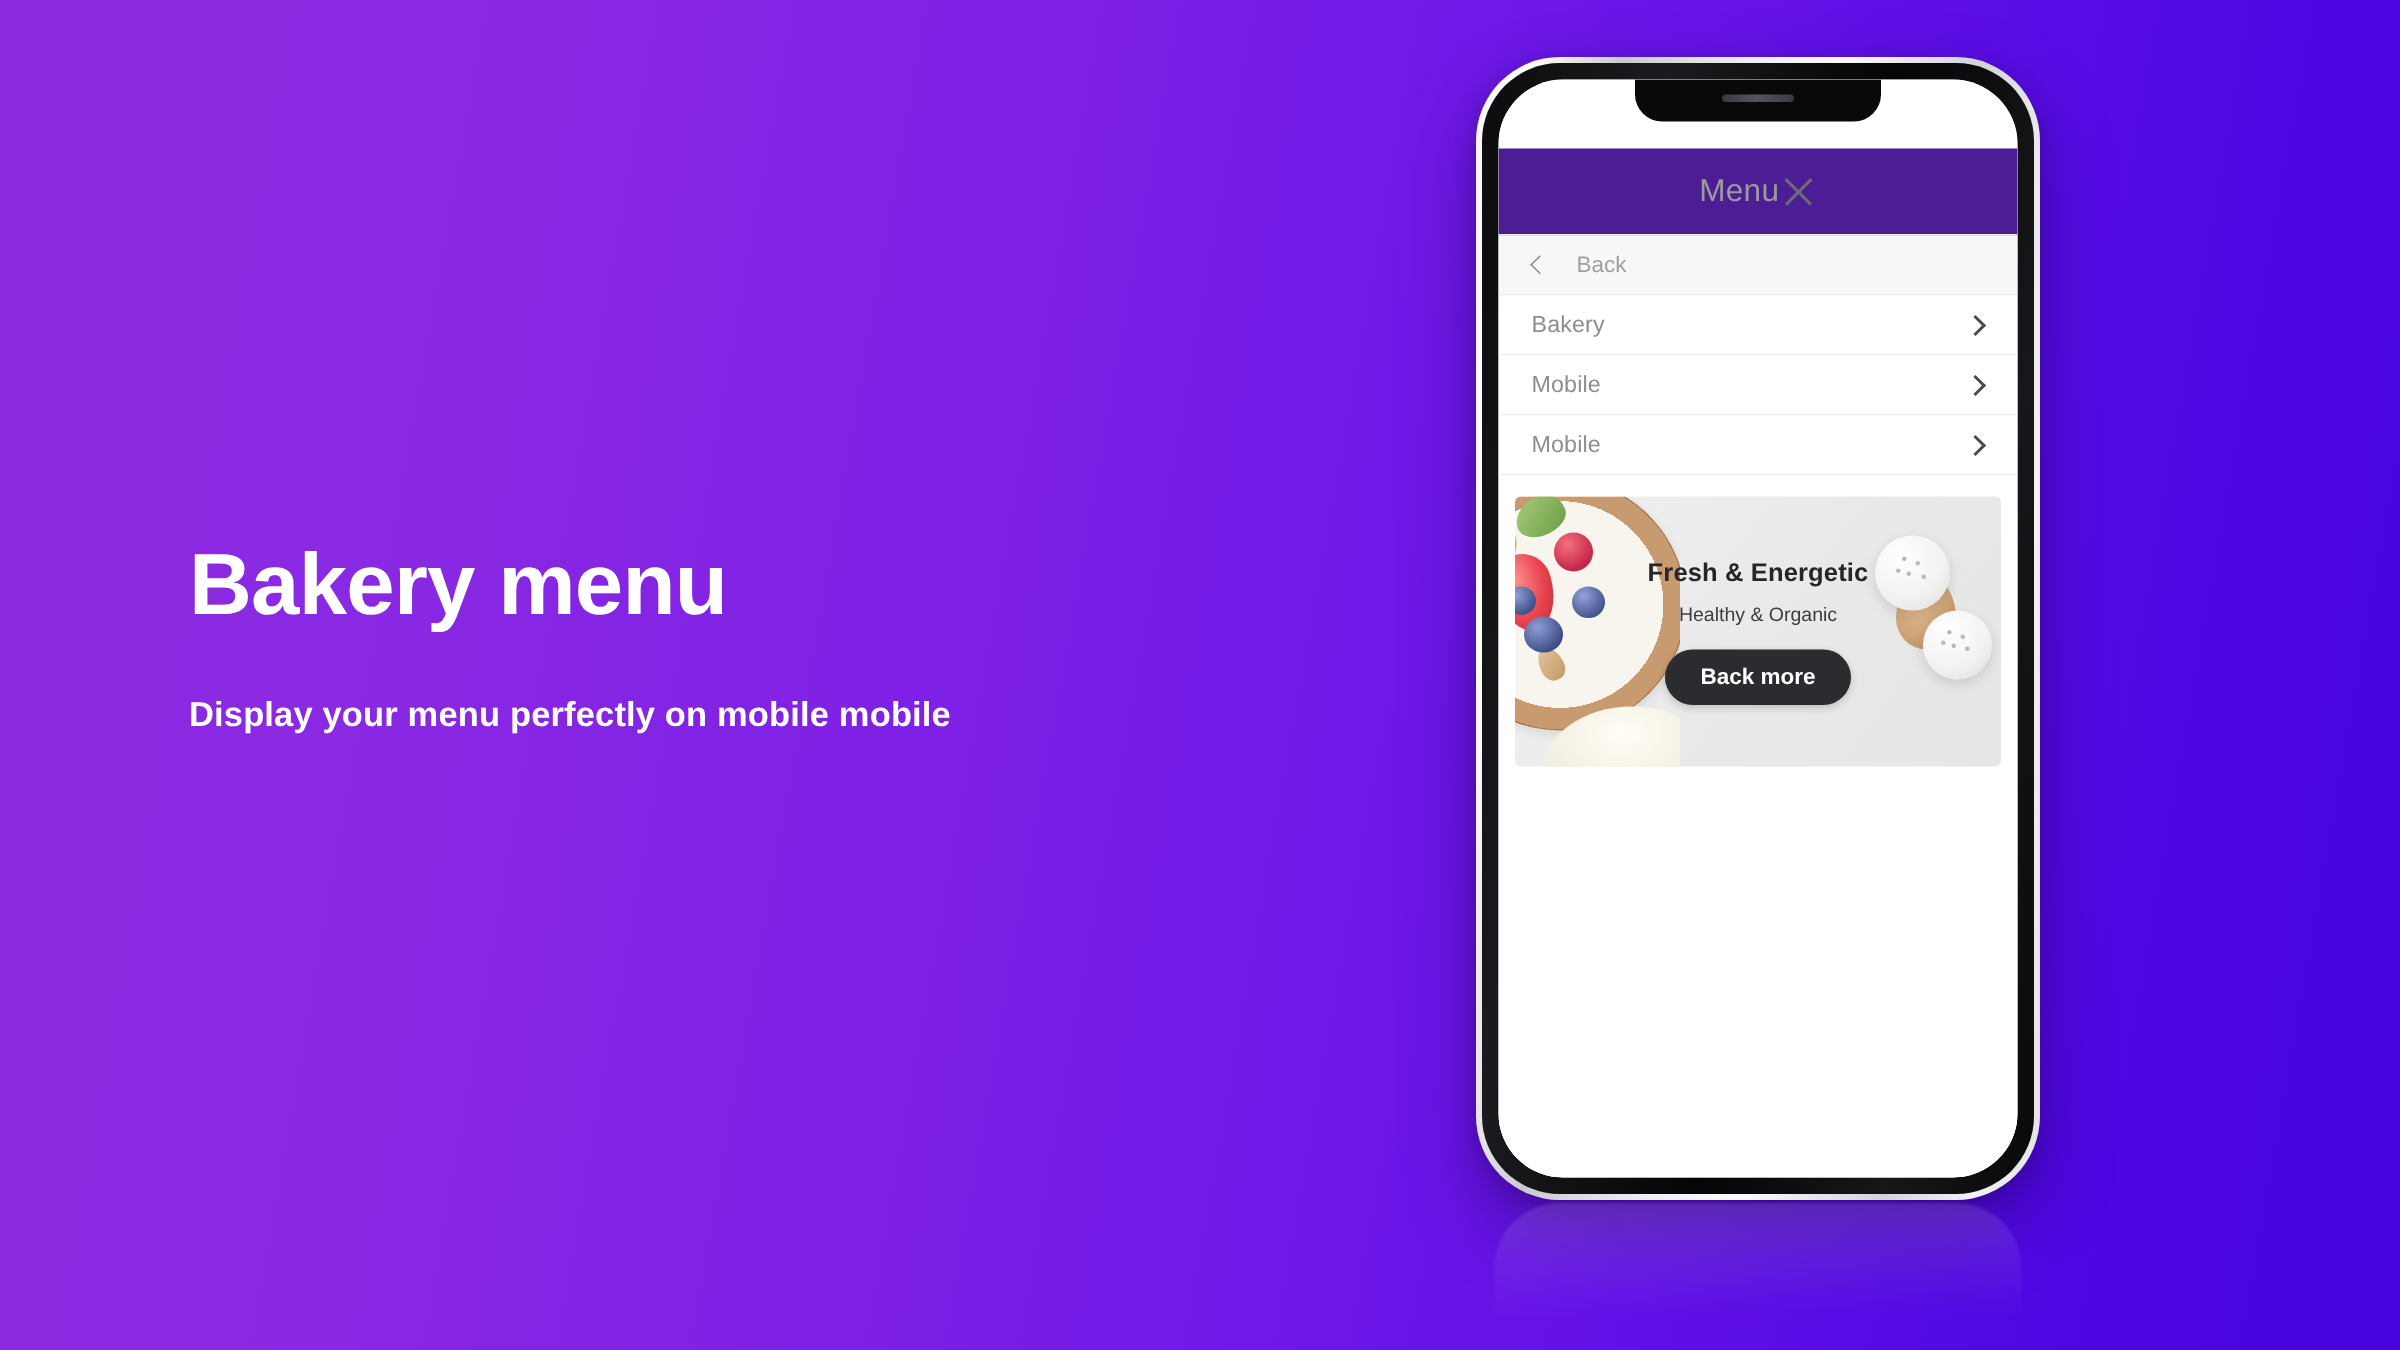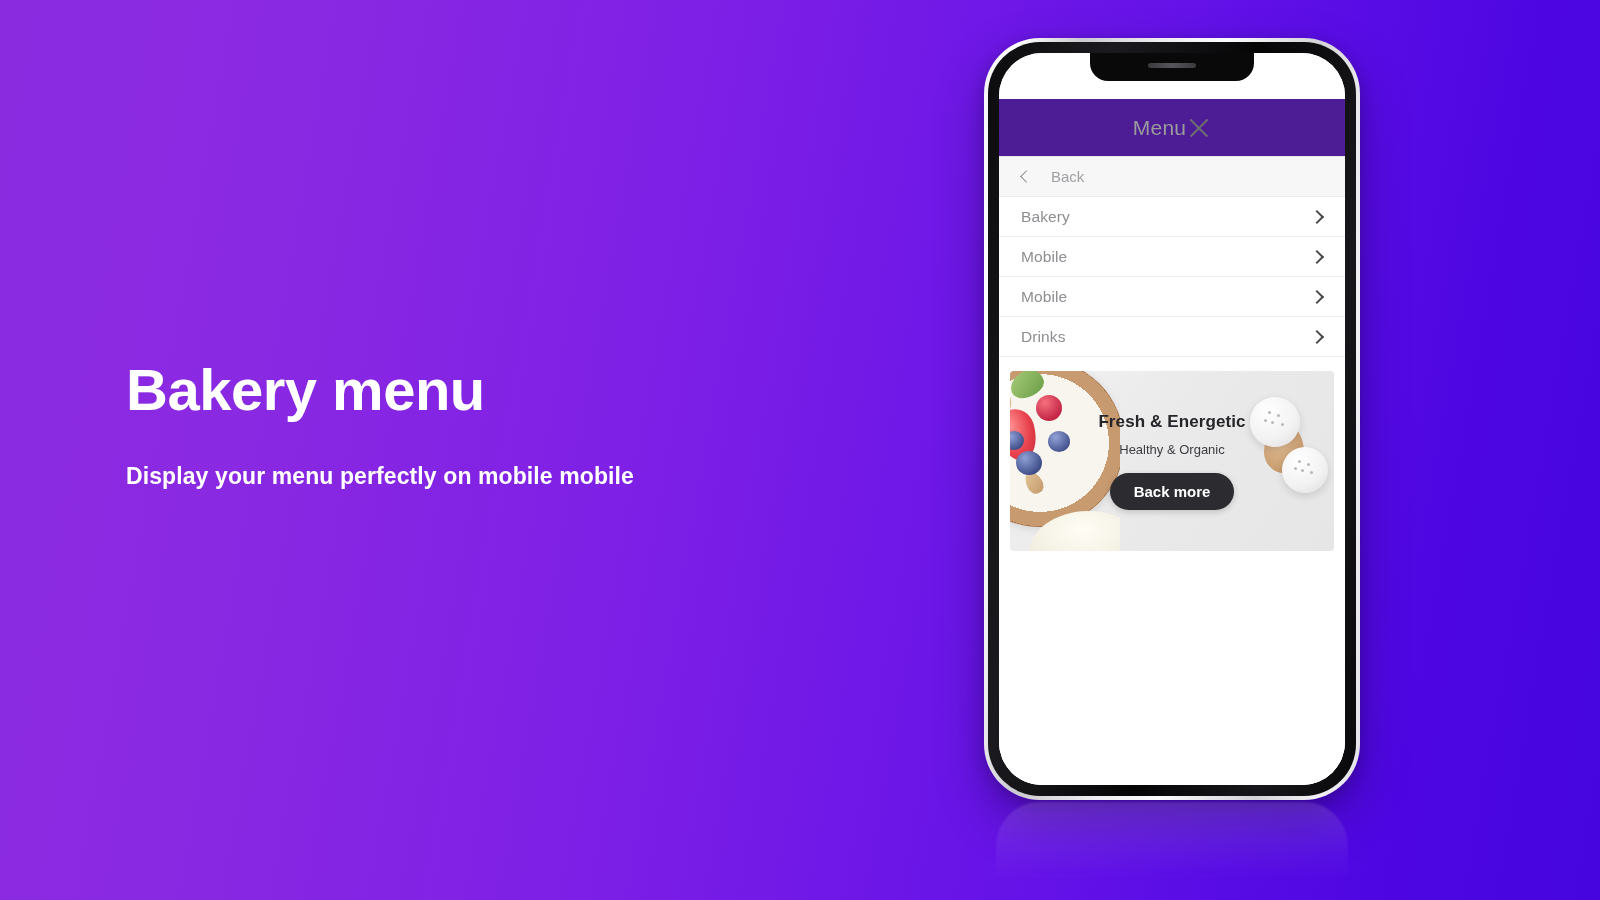--- a/index.html
+++ b/index.html
@@ -379,24 +379,20 @@
               <div class="menu-row">
                 <span class="menu-row-label">Bakery</span>
                 <span class="chev-right"></span>
               </div>
               <div class="menu-row">
                 <span class="menu-row-label">Mobile</span>
                 <span class="chev-right"></span>
               </div>
               <div class="menu-row">
                 <span class="menu-row-label">Mobile</span>
-                <span class="chev-right"></span>
-              </div>
-              <div class="menu-row">
-                <span class="menu-row-label">Drinks</span>
                 <span class="chev-right"></span>
               </div>
             </div>
 
             <div id="promo-wrap">
               <div id="promo">
 
                 <div id="promo-left">
                   <div id="bowl"></div>
                   <div id="mint"></div>

